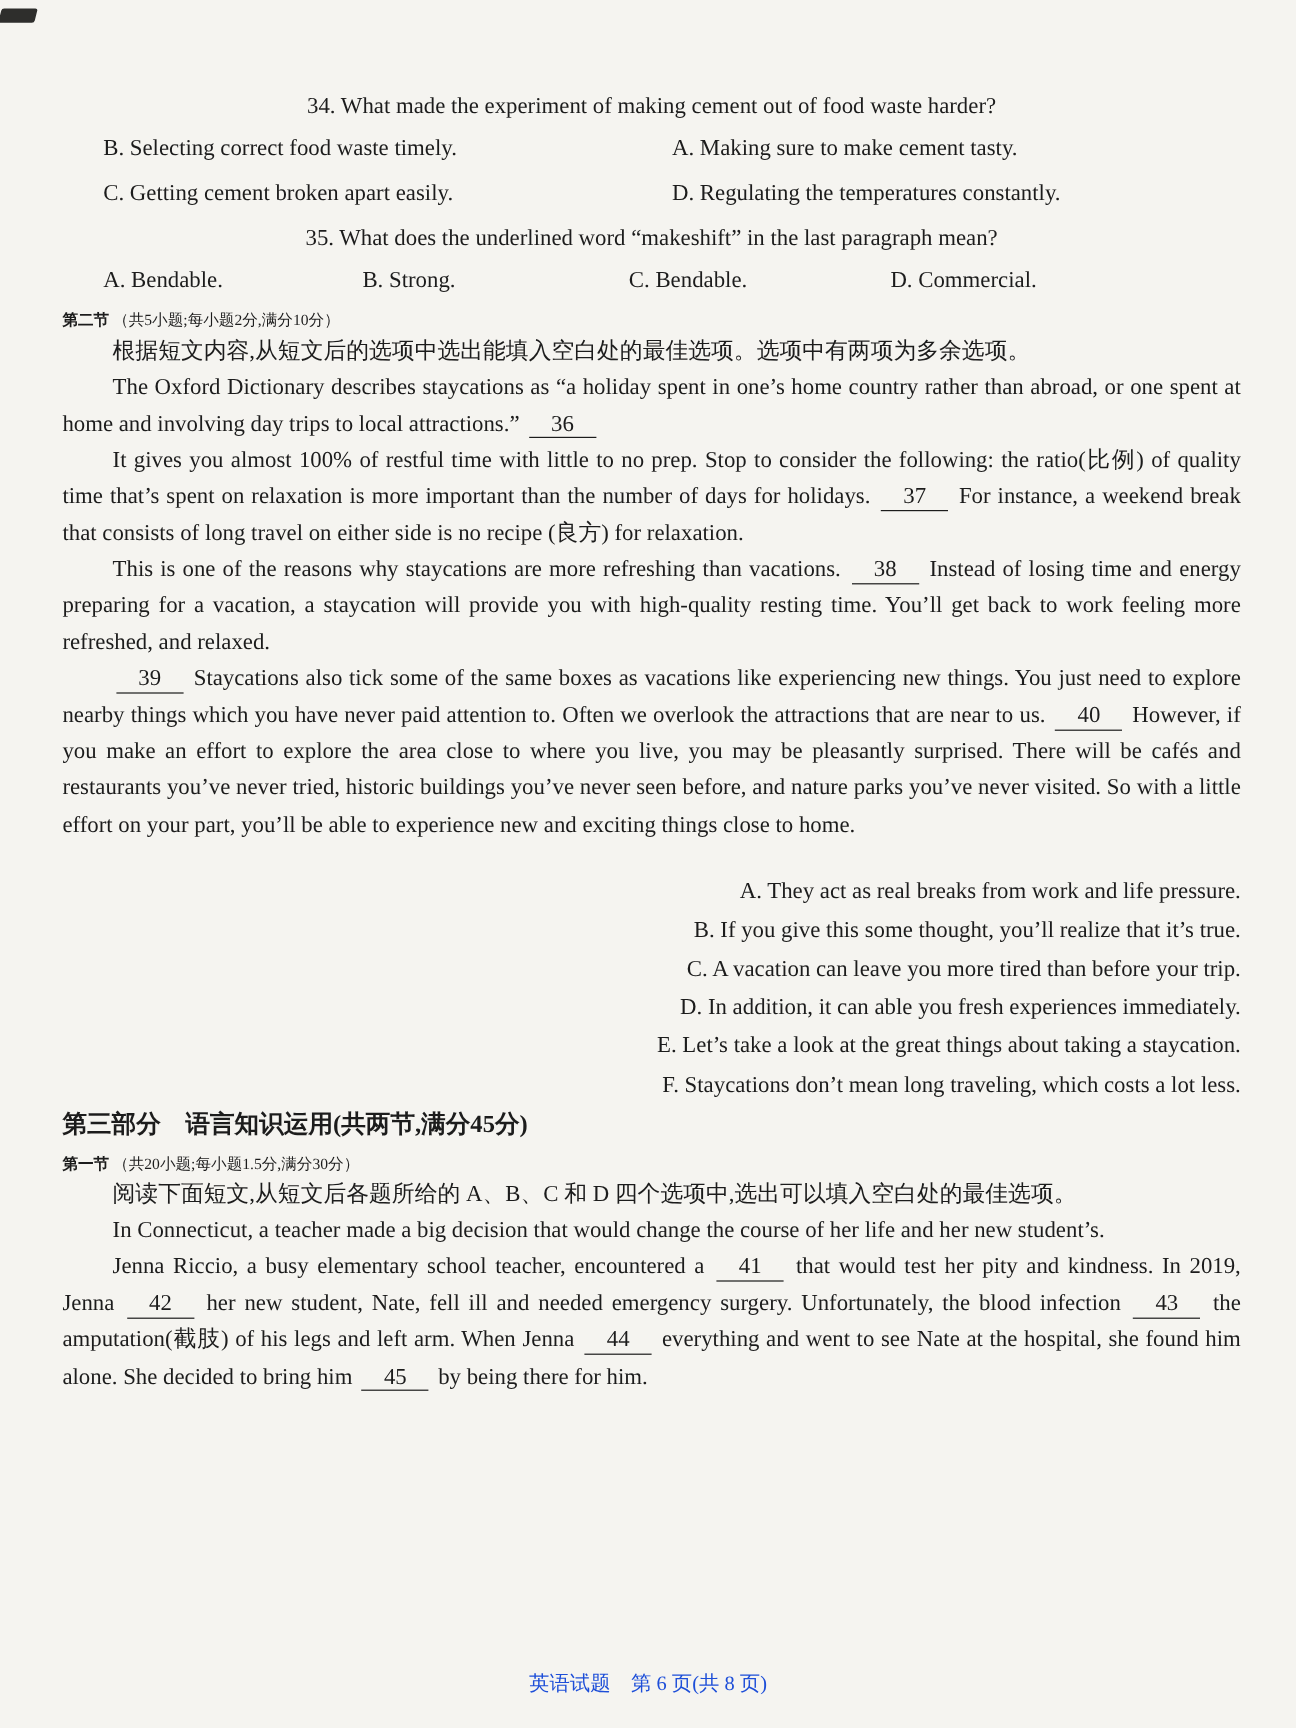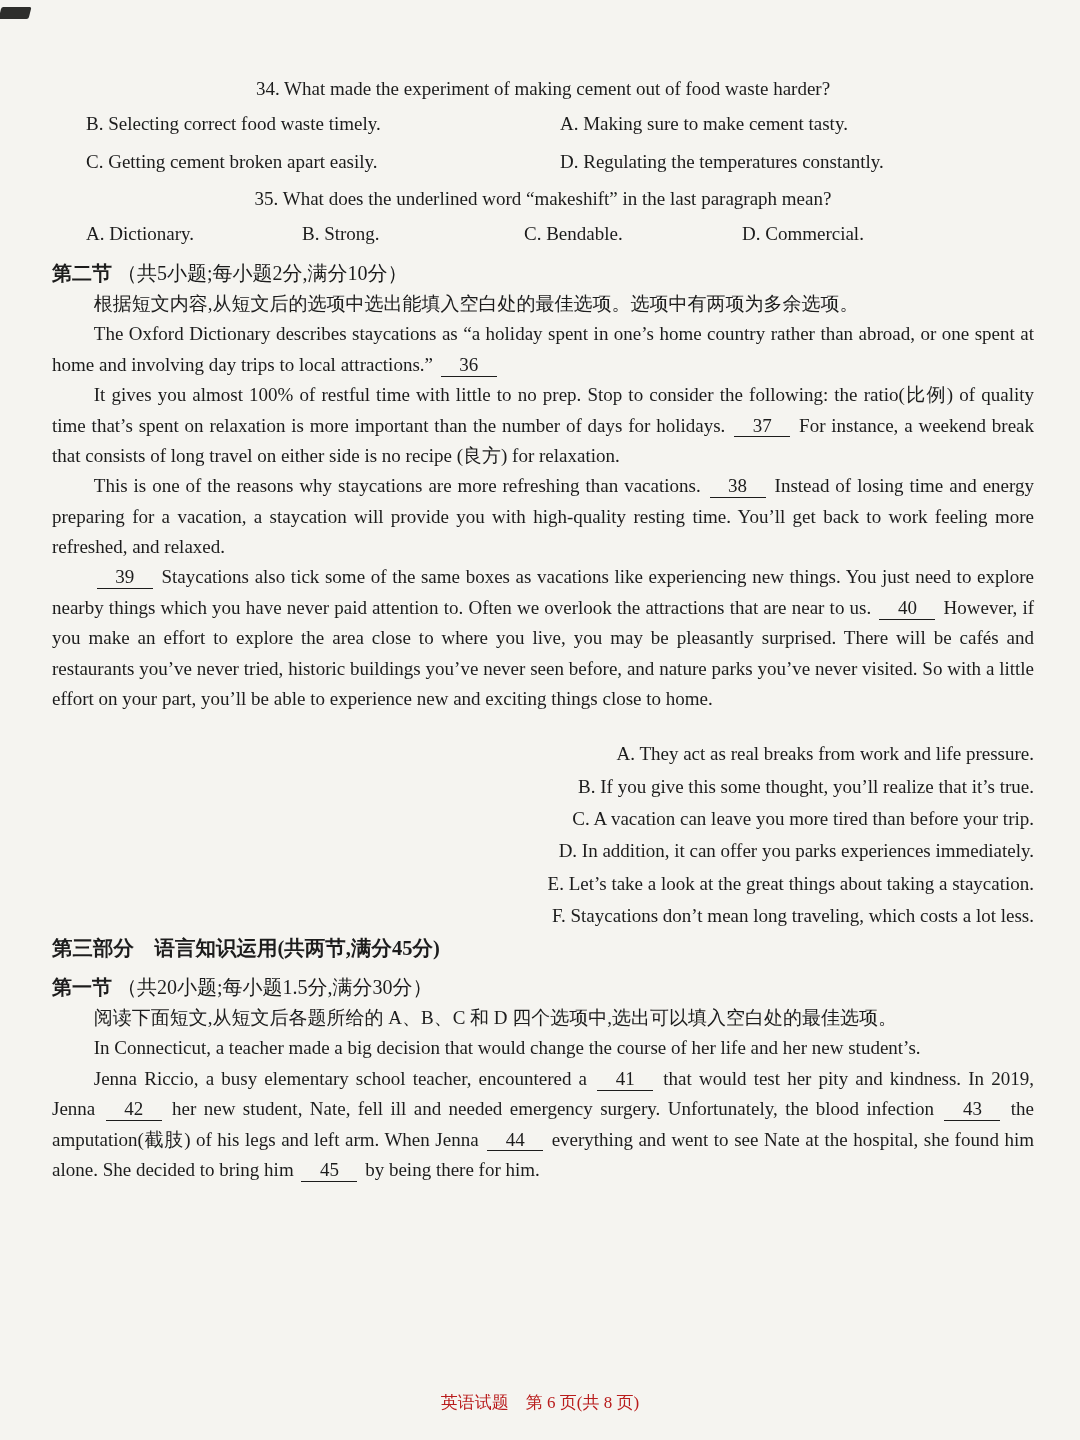--- a/index.html
+++ b/index.html
@@ -26,38 +26,38 @@
   .opt-grid2 {
     display:grid; grid-template-columns:1fr 1fr;
     padding-left:34px; row-gap:7px;
     margin:5px 0 7px 0;
   }
   .opt-row4 {
     display:grid; grid-template-columns:216px 222px 218px 1fr;
     padding-left:34px;
     margin:4px 0 8px 0;
   }
-  .sec-heading { margin-top:6px; font-size:20px; }
+  .sec-heading { margin-top:6px; font-size:13px; }
   .sec-heading .b, .bold { font-weight:bold; }
   .para { text-align:justify; text-indent:2.2em; }
   .blank {
     display:inline-block;
     min-width:56px;
     border-bottom:1.6px solid #1c1c1c;
     text-align:center;
     text-indent:0;
     line-height:1.15;
     margin:0 3px;
   }
   .choices { margin-top:24px; }
   .choice { line-height:1.7; text-align:right; }
   .part-heading { font-weight:bold; font-size:20.5px; }
   .footer {
     position:absolute; bottom:24px; left:0; width:100%;
-    text-align:center; font-size:17px; color:#b91c1c;
+    text-align:center; font-size:17px; color:#1d4ed8;
   }
 </style>
 </head>
 <body>
 
 <div class="page">
 
   <div class="artifact"></div>
 
   <section>
@@ -66,21 +66,21 @@
       <div class="opt">B. Selecting correct food waste timely.</div>
       <div class="opt">A. Making sure to make cement tasty.</div>
       <div class="opt">C. Getting cement broken apart easily.</div>
       <div class="opt">D. Regulating the temperatures constantly.</div>
     </div>
   </section>
 
   <section>
     <div class="stem">35. What does the underlined word “makeshift” in the last paragraph mean?</div>
     <div class="opt-row4">
-      <div class="opt">A. Dictionary.</div>
+      <div class="opt">A. Bendable.</div>
       <div class="opt">B. Strong.</div>
       <div class="opt">C. Bendable.</div>
       <div class="opt">D. Commercial.</div>
     </div>
   </section>
 
   <div class="sec-heading">
     <span class="b">第二节</span>
     <span>（共5小题;每小题2分,满分10分）</span>
   </div>
@@ -90,21 +90,21 @@
     <div class="para">The Oxford Dictionary describes staycations as “a holiday spent in one’s home country rather than abroad, or one spent at home and involving day trips to local attractions.” <span class="blank">36</span></div>
     <div class="para">It gives you almost 100% of restful time with little to no prep. Stop to consider the following: the ratio(比例) of quality time that’s spent on relaxation is more important than the number of days for holidays. <span class="blank">37</span> For instance, a weekend break that consists of long travel on either side is no recipe (良方) for relaxation.</div>
     <div class="para">This is one of the reasons why staycations are more refreshing than vacations. <span class="blank">38</span> Instead of losing time and energy preparing for a vacation, a staycation will provide you with high-quality resting time. You’ll get back to work feeling more refreshed, and relaxed.</div>
     <div class="para"><span class="blank">39</span> Staycations also tick some of the same boxes as vacations like experiencing new things. You just need to explore nearby things which you have never paid attention to. Often we overlook the attractions that are near to us. <span class="blank">40</span> However, if you make an effort to explore the area close to where you live, you may be pleasantly surprised. There will be cafés and restaurants you’ve never tried, historic buildings you’ve never seen before, and nature parks you’ve never visited. So with a little effort on your part, you’ll be able to experience new and exciting things close to home.</div>
   </section>
 
   <section class="choices">
     <div class="choice">A. They act as real breaks from work and life pressure.</div>
     <div class="choice">B. If you give this some thought, you’ll realize that it’s true.</div>
     <div class="choice">C. A vacation can leave you more tired than before your trip.</div>
-    <div class="choice">D. In addition, it can offer you parks experiences immediately.</div>
+    <div class="choice">D. In addition, it can able you fresh experiences immediately.</div>
     <div class="choice">E. Let’s take a look at the great things about taking a staycation.</div>
     <div class="choice">F. Staycations don’t mean long traveling, which costs a lot less.</div>
   </section>
 
   <div class="part-heading">第三部分　语言知识运用(共两节,满分45分)</div>
   <div class="sec-heading">
     <span class="b">第一节</span>
     <span>（共20小题;每小题1.5分,满分30分）</span>
   </div>
   <div class="para">阅读下面短文,从短文后各题所给的 A、B、C 和 D 四个选项中,选出可以填入空白处的最佳选项。</div>

